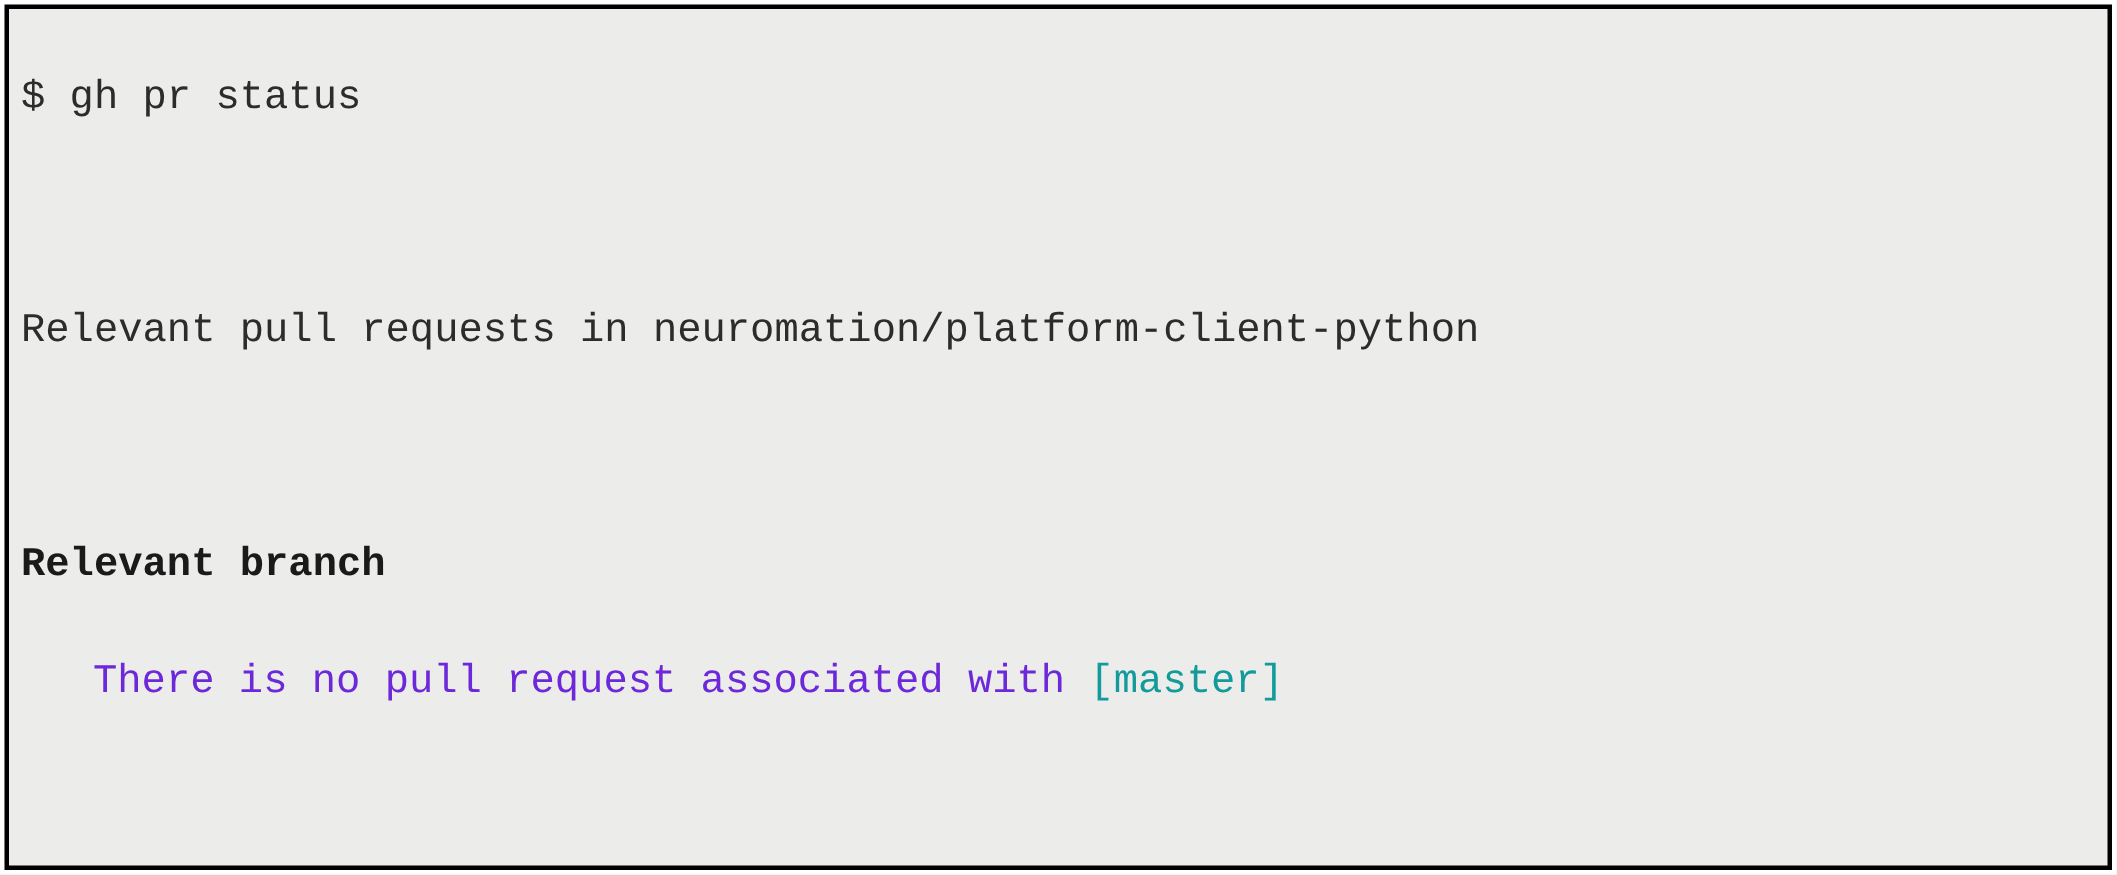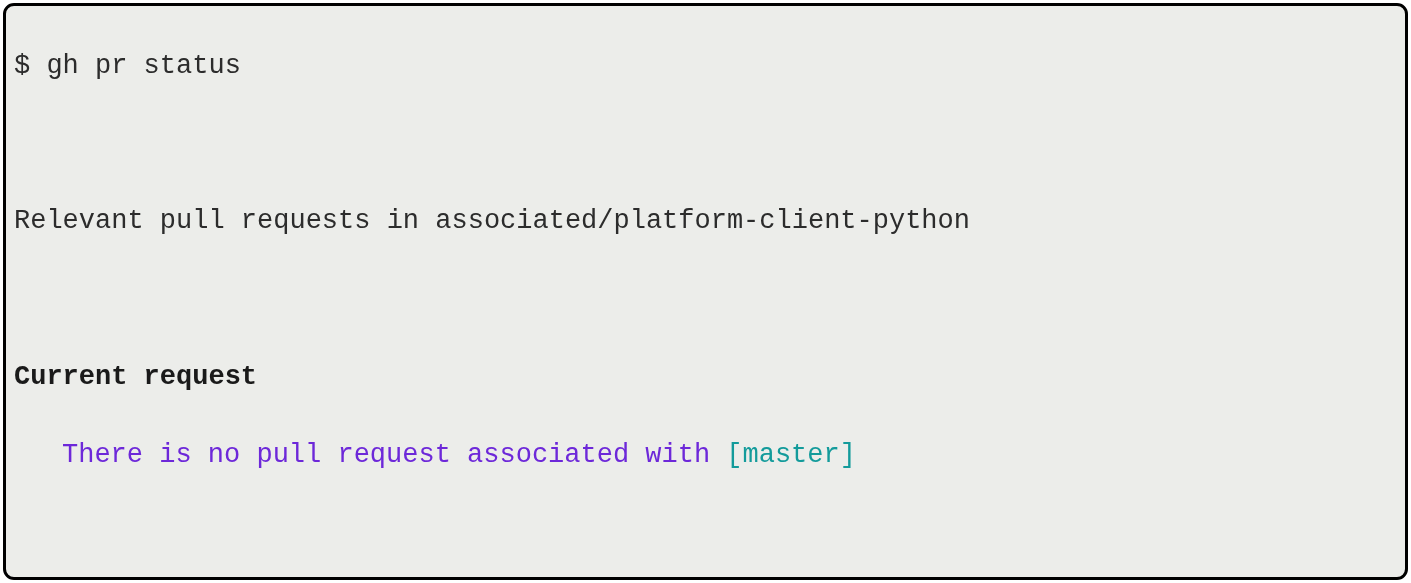--- a/index.html
+++ b/index.html
@@ -1,15 +1,15 @@
 <!DOCTYPE html>
 <html><head>
   <meta charset="utf-8">
   <style>
-    * { margin: 0; padding: 0; box-sizing: border-box; border-radius: 11px; }
+    * { margin: 0; padding: 0; box-sizing: border-box; }
     body {
       background: #fff;
       padding: 0;
       width: 1411px;
       height: 583px;
     }
     .terminal {
       font-family: "Consolas", "Courier New", monospace;
       font-size: 27px;
       line-height: 1.44;
@@ -29,23 +29,23 @@
     .muted { color: #6d28d9; }
     .cyan { color: #139b9b; }
     .blank-line { height: 1.44em; }
   </style>
 </head>
 <body>
 
 <div class="terminal">
 <div class="prompt-line"><span>$</span> <span>gh pr status</span></div>
 <div class="blank-line"></div>
-<div>Relevant pull requests in associated/platform-client-python</div>
+<div>Relevant pull requests in neuromation/platform-client-python</div>
 <div class="blank-line"></div>
-<div class="bold-heading">Current request</div>
+<div class="bold-heading">Relevant branch</div>
 <div class="indent"><span class="muted">There is no pull request associated with </span><span class="cyan">[master]</span></div>
 <div class="blank-line"></div>
 
 
 
 
 
 
 
 

